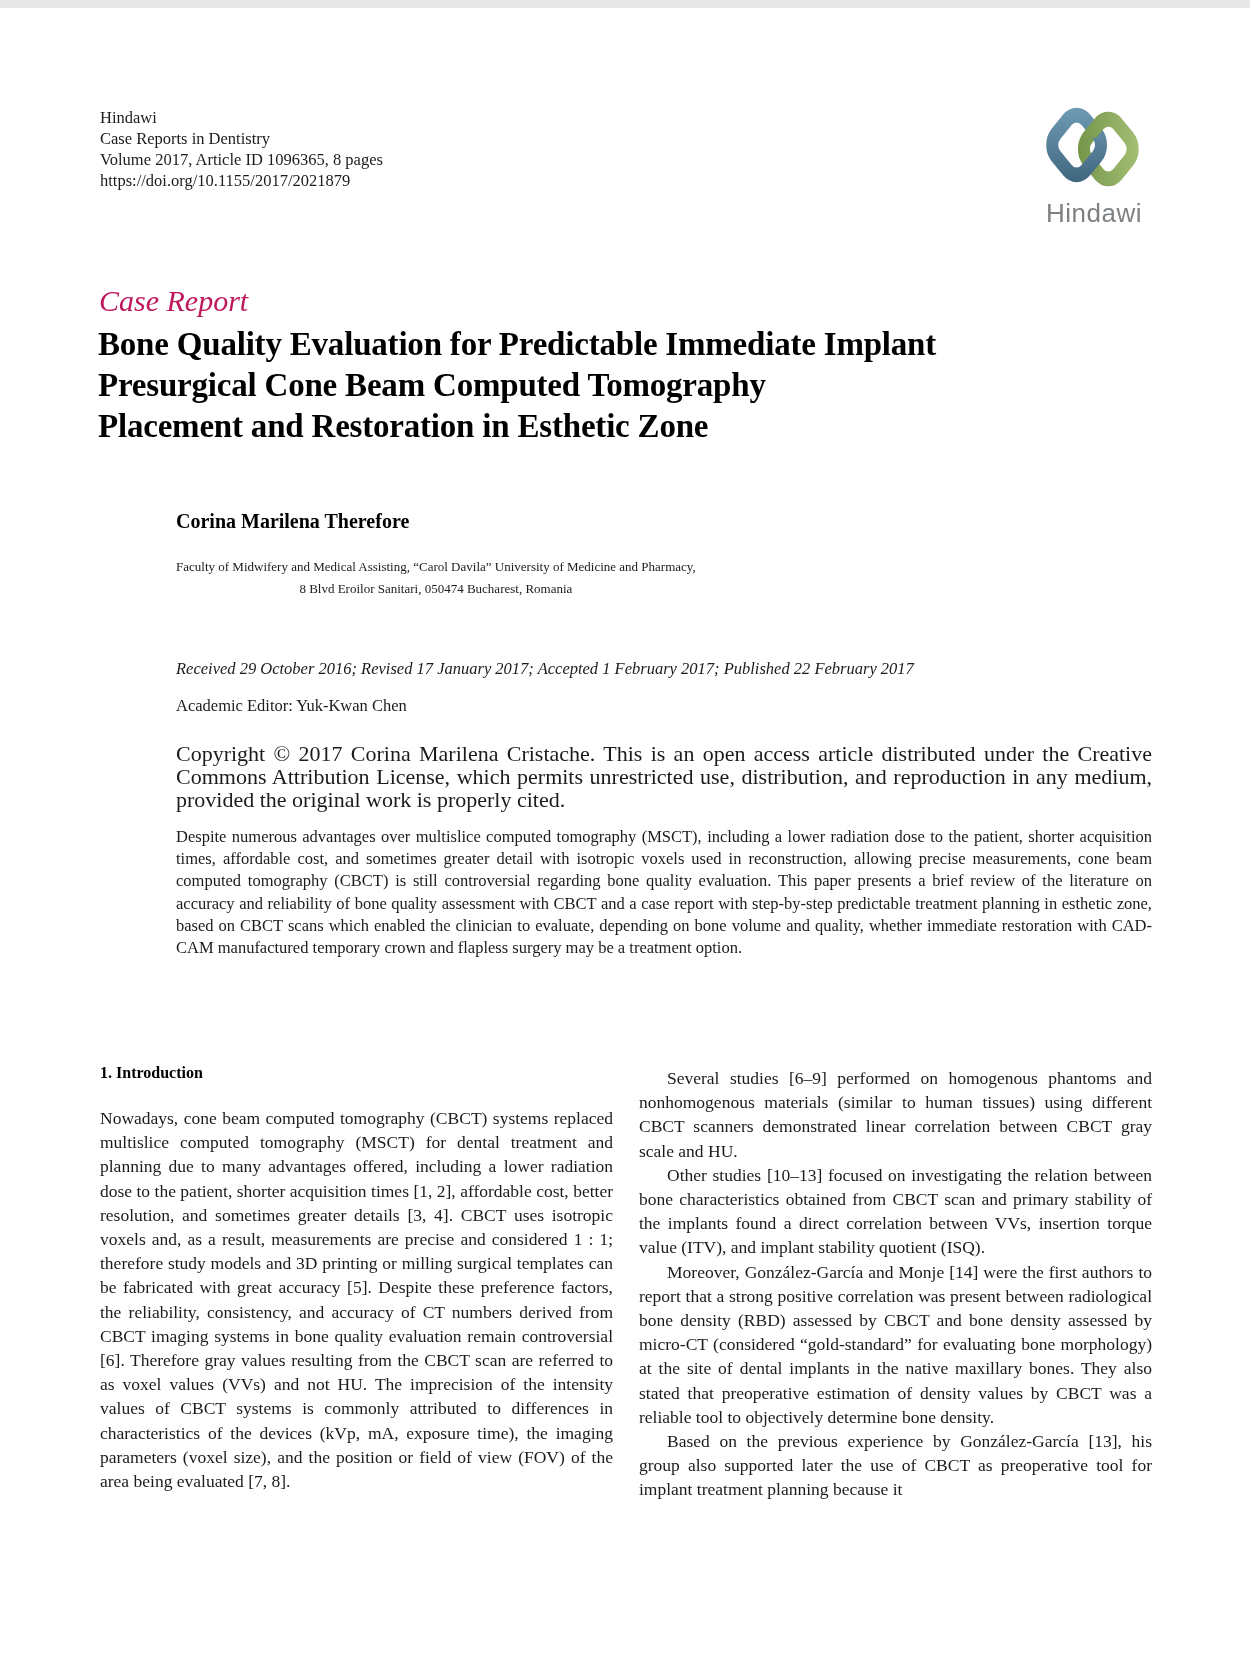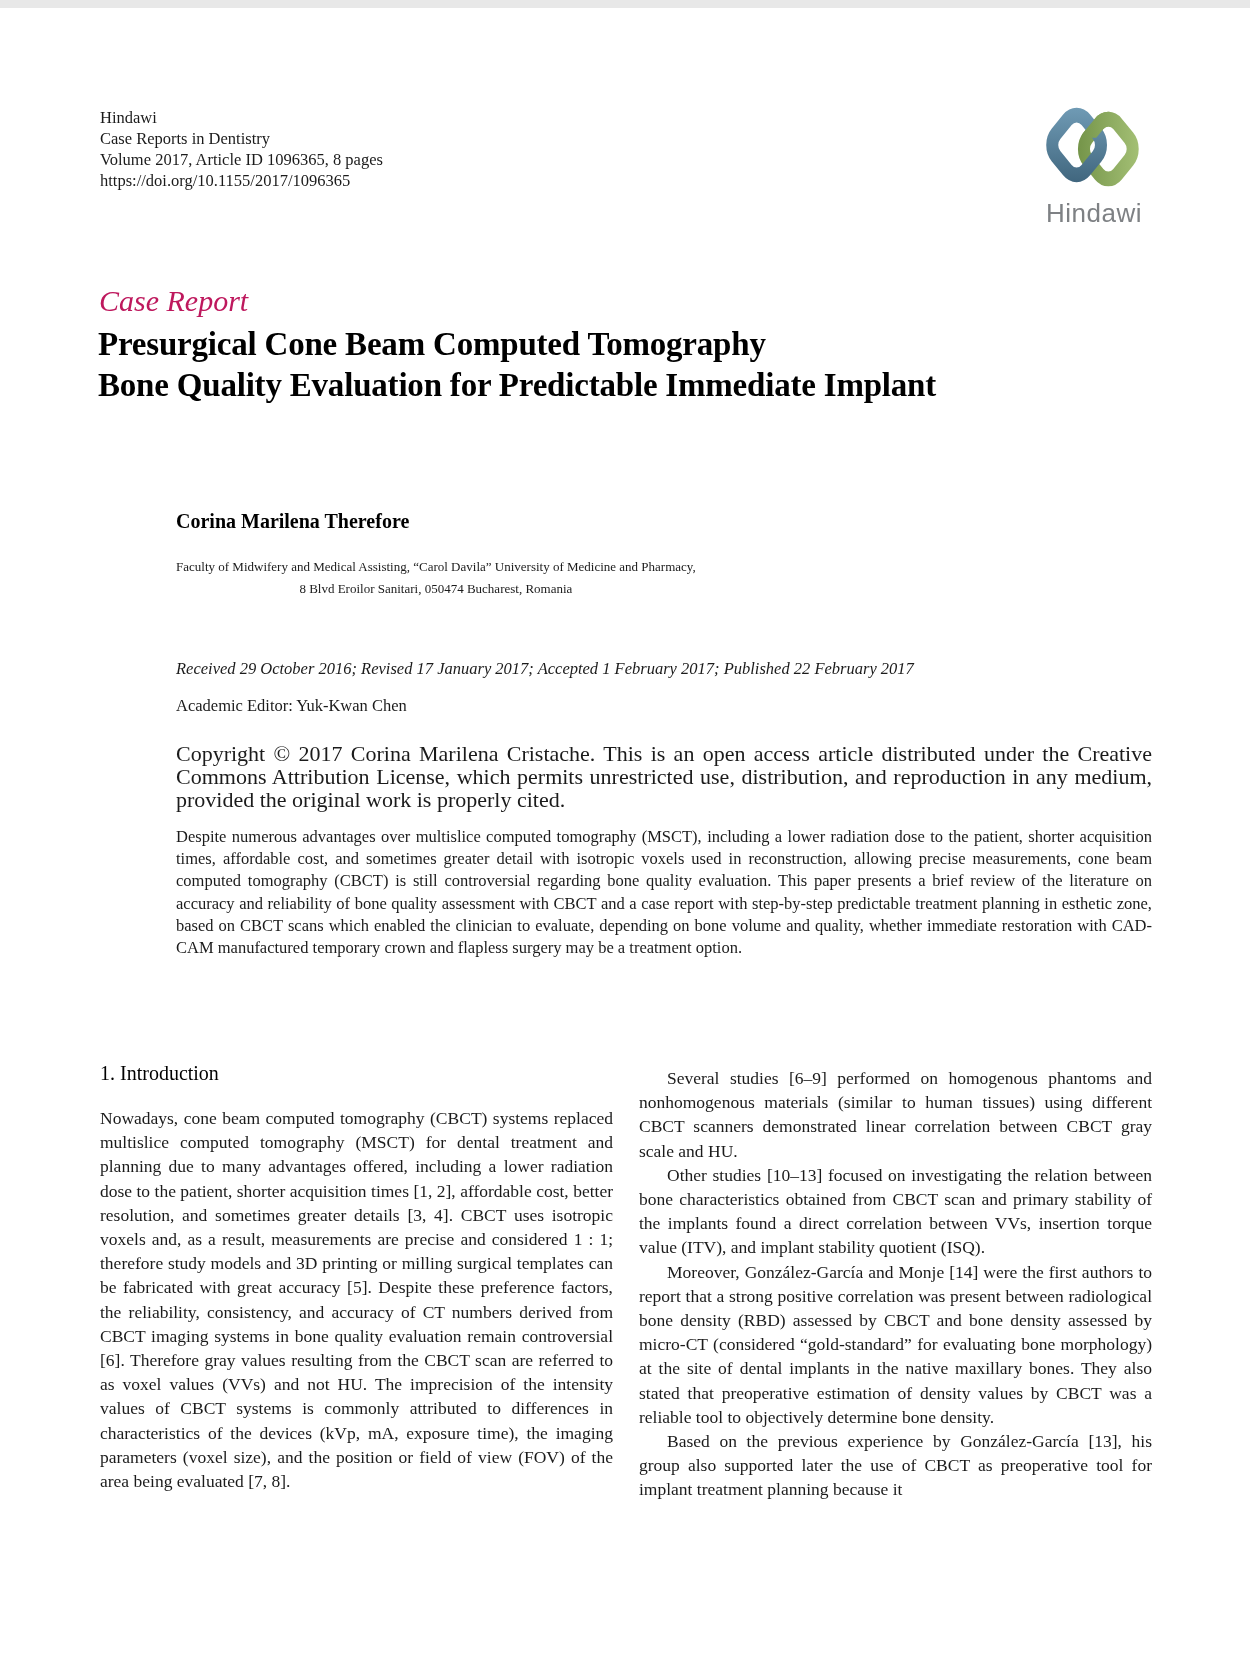--- a/index.html
+++ b/index.html
@@ -28,34 +28,34 @@
   .history{top:651px;font-style:italic;}
   .editor{top:688px;}
   .copyright{position:absolute;left:176px;top:734px;width:976px;
     font-size:22px;line-height:23px;text-align:justify;}
   .abstract{position:absolute;left:176px;top:818px;width:976px;
     font-size:16.5px;line-height:22.2px;text-align:justify;}
   .col{position:absolute;width:513px;font-size:17.5px;line-height:24.2px;text-align:justify;
     -webkit-hyphens:auto;hyphens:auto;}
   .col-left{left:100px;top:1052px;}
   .col-right{left:639px;top:1058px;}
-  .section-heading{font-size:20px;font-weight:normal;color:#000;margin:0 0 20px 0;line-height:26px;text-align:left;}
+  .section-heading{font-size:16px;font-weight:bold;color:#000;margin:0 0 20px 0;line-height:26px;text-align:left;}
   .col p{margin:0;}
   .col-right p{text-indent:28px;}
 </style>
 </head>
 <body>
 
 <div class="page">
 
   <div class="masthead">
     <div>Hindawi</div>
     <div>Case Reports in Dentistry</div>
     <div>Volume 2017, Article ID 1096365, 8 pages</div>
-    <div>https://doi.org/10.1155/2017/1096365</div>
+    <div>https://doi.org/10.1155/2017/2021879</div>
   </div>
 
   <div class="logo">
     <svg width="104" height="90" viewBox="0 0 100 88" aria-hidden="true">
       <defs>
         <linearGradient id="gb" x1="0" y1="0" x2="1" y2="1">
           <stop offset="0" stop-color="#6f9ab4"></stop>
             <stop offset="1" stop-color="#41677f"></stop>
         </linearGradient>
         <linearGradient id="gg" x1="1" y1="0" x2="0" y2="1">
@@ -74,22 +74,23 @@
       <g clip-path="url(#topCross)">
         <rect x="-21" y="-21" width="42" height="42" rx="13" fill="none" stroke="url(#gg)" stroke-width="12" transform="translate(64,46) scale(0.98,1.2) rotate(45)"></rect>
       </g>
     </svg>
     <div class="logo-word">Hindawi</div>
   </div>
 
   <div class="kicker">Case Report</div>
 
   <div class="title">
+    <div>Bone Quality Evaluation for Predictable Immediate Implant</div>
     <div>Presurgical Cone Beam Computed Tomography</div>
-    <div>Bone Quality Evaluation for Predictable Immediate Implant</div>
+    <div>Placement and Restoration in Esthetic Zone</div>
   </div>
 
   <div class="author">Corina Marilena Therefore</div>
 
   <div class="affiliation">
     <div>Faculty of Midwifery and Medical Assisting, “Carol Davila” University of Medicine and Pharmacy,</div>
     <div>8 Blvd Eroilor Sanitari, 050474 Bucharest, Romania</div>
   </div>
 
   <div class="meta history">Received 29 October 2016; Revised 17 January 2017; Accepted 1 February 2017; Published 22 February 2017</div>

